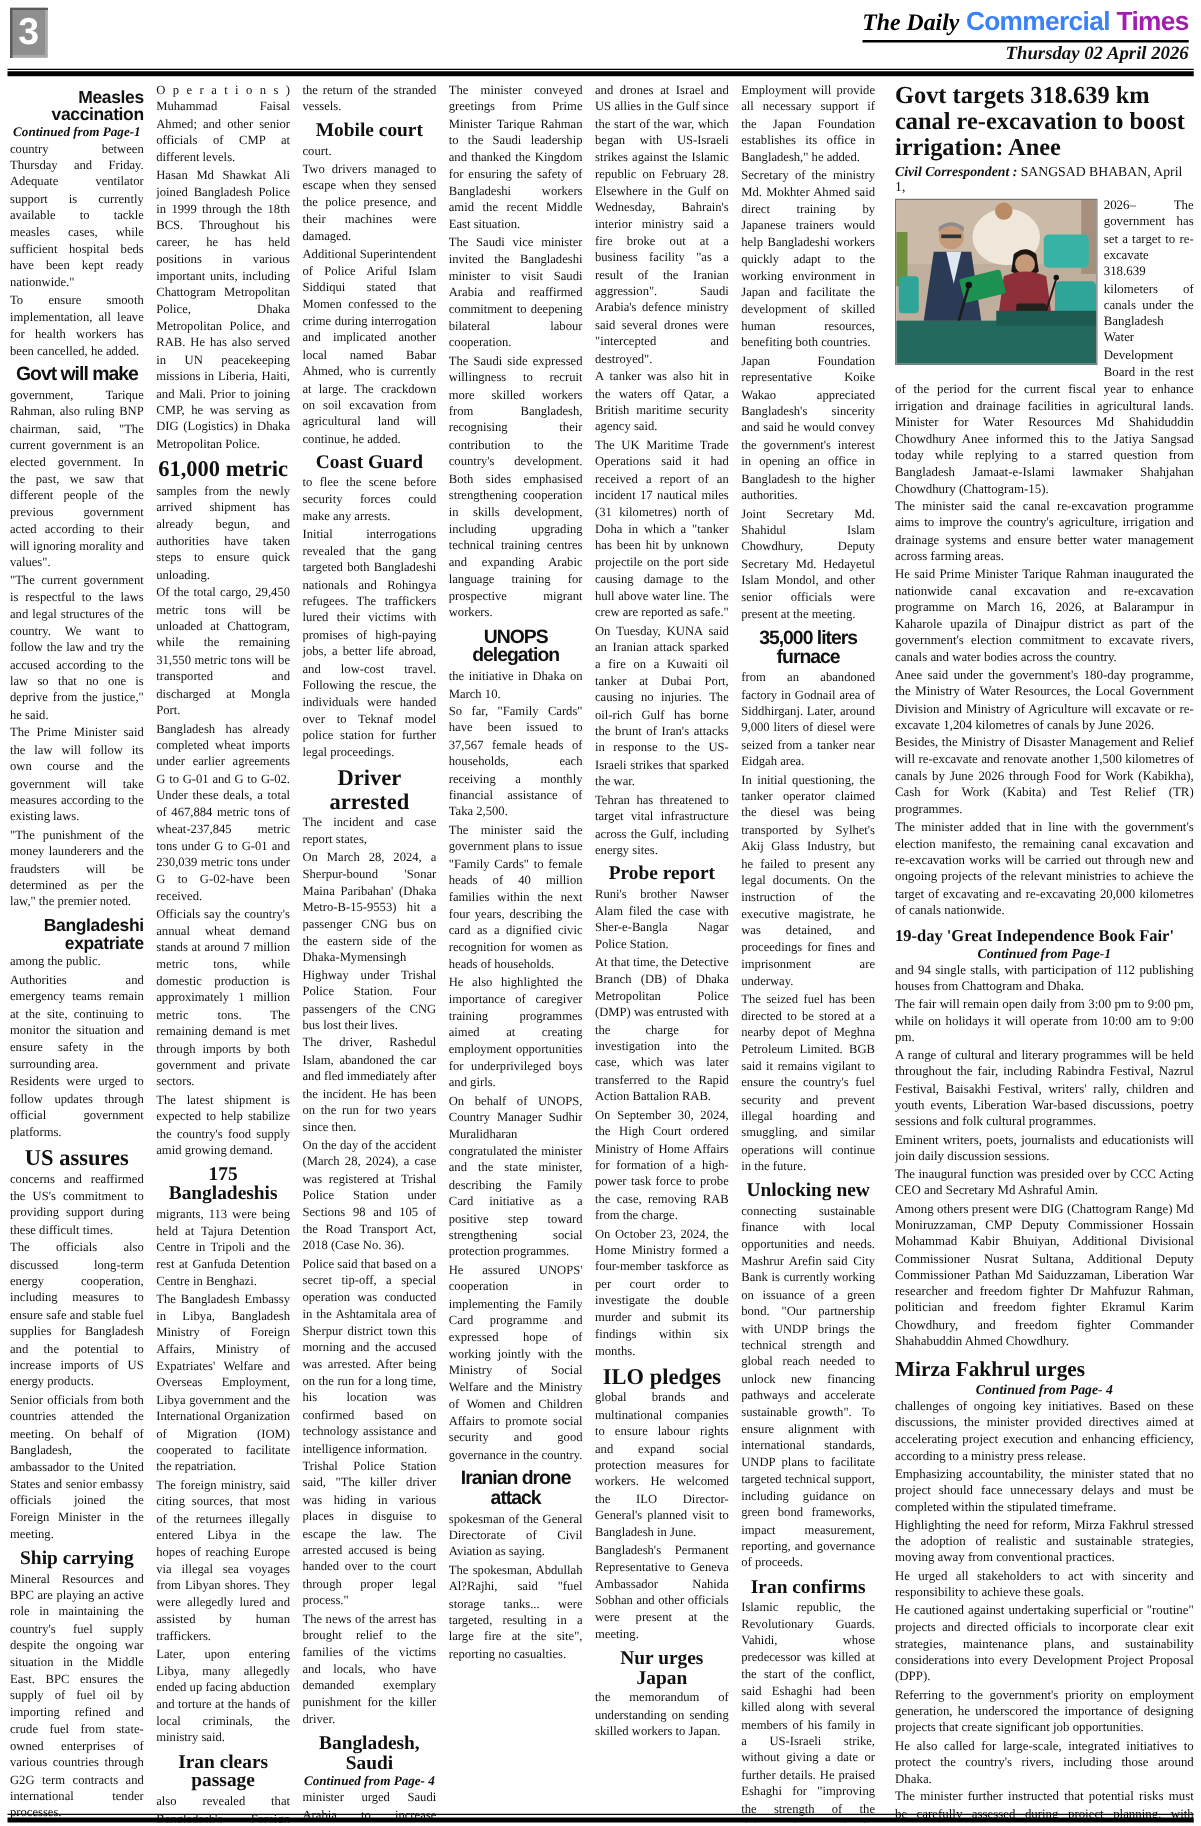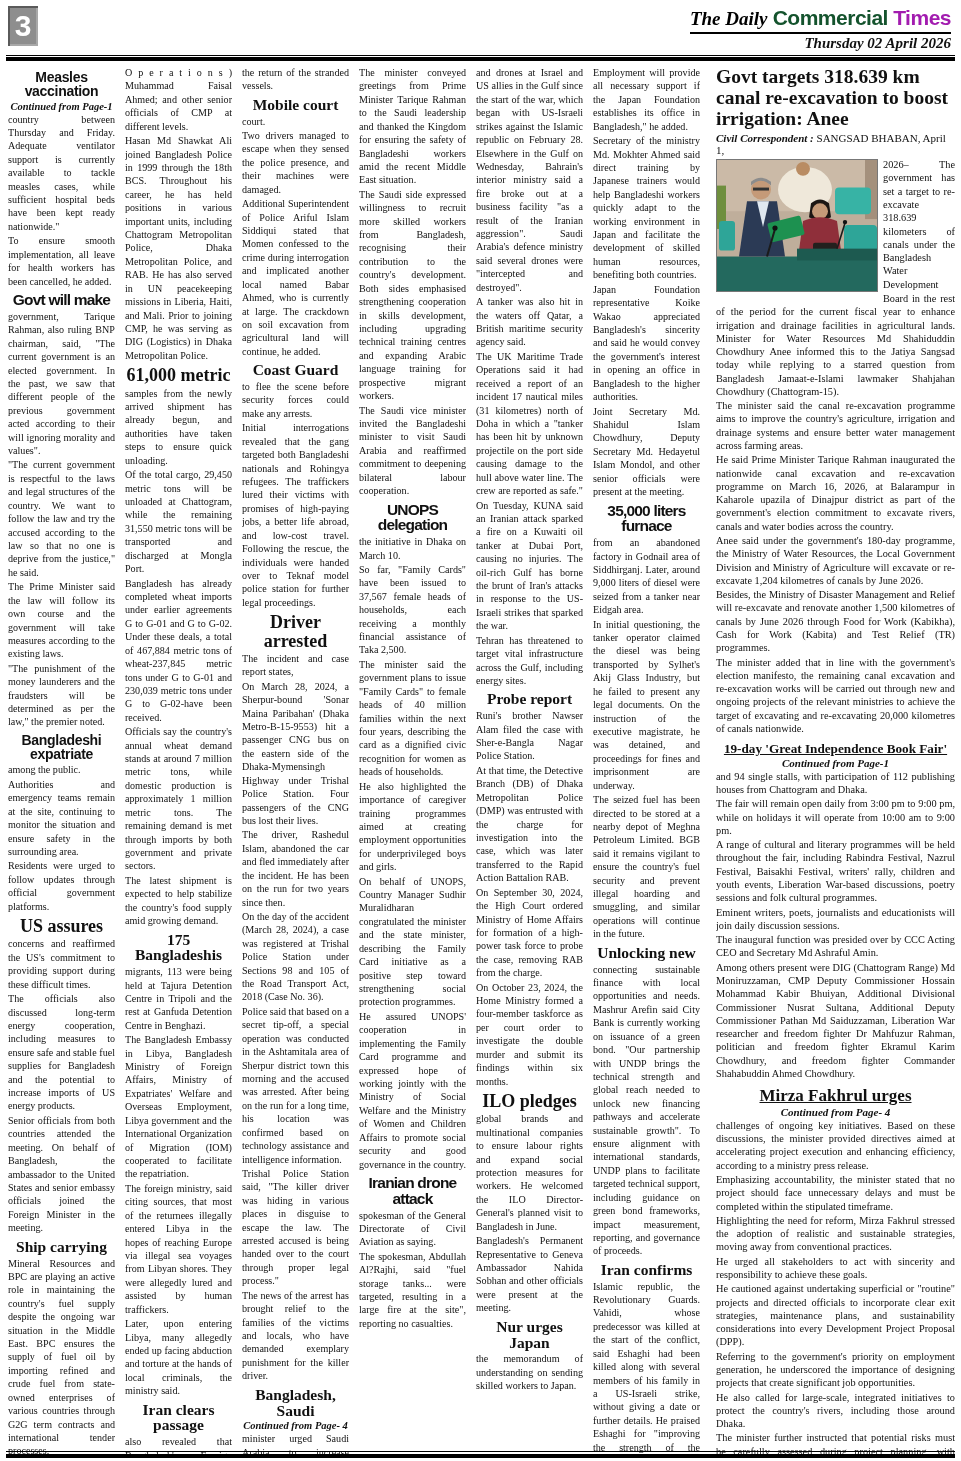--- a/index.html
+++ b/index.html
@@ -6,46 +6,46 @@
   .page{width:961px;height:1461px;background:#fff;position:relative;overflow:hidden;
         font-family:"Liberation Serif",serif;color:#111;}
   
   header{display:flex;justify-content:space-between;align-items:flex-start;padding:6px 8px 0 8px;}
   .pagenum{width:30px;height:40px;background:#8e8e8e;color:#fff;
            font:bold 30px/40px "Liberation Sans",sans-serif;text-align:center;
            box-shadow:2px 2px 0 #5a5a5a inset, -2px -2px 0 #a8a8a8 inset;}
   .masthead-wrap{display:inline-block;text-align:right;padding-right:2px;}
   .masthead{font-size:21px;line-height:1.05;white-space:nowrap;}
   .md-prefix{font:bold italic 19px "Liberation Serif",serif;color:#000000;}
-  .md-main{font:bold 21px "Liberation Sans",sans-serif;color:#14532d;letter-spacing:-0.5px;}
+  .md-main{font:bold 21px "Liberation Sans",sans-serif;color:#3b82f6;letter-spacing:-0.5px;}
   .md-times{font:bold 21px "Liberation Sans",sans-serif;color:#a21caf;letter-spacing:-0.5px;}
   .dateline{border-top:2px solid #000;margin-top:2px;padding-top:1px;
             font:bold italic 15px "Liberation Serif",serif;}
   .headrule{margin:3px 6px 0 6px;border-top:1px solid #000;}
   .headrule-bar{margin:1px 6px 0 6px;height:4px;background:#000;}
   
   .content{display:flex;gap:11px;padding:5px 8px 0 8px;height:1392px;overflow:hidden;}
   .columns{display:flex;gap:10px;width:697px;flex:none;}
   .col{width:107px;flex:none;font-size:10.1px;line-height:1.33;text-align:justify;overflow:hidden;}
   .col p{margin:0 0 1px 0;}
   .col-h{text-align:center;margin:4px 0 2px 0;line-height:1.02;font-family:"Liberation Serif",serif;}
   .col-h.serif{font-weight:bold;font-size:15.5px;}
   .col-h.bigserif{font-weight:bold;font-size:18px;}
-  .col-h.sans{font-family:"Liberation Sans",sans-serif;font-weight:bold;font-size:14px;letter-spacing:-0.3px;}
+  .col-h.sans{font-family:"Liberation Sans",sans-serif;font-weight:bold;font-size:14px;letter-spacing:-0.3px;text-align:right;}
   .col-h.imp{font-family:"Liberation Sans",sans-serif;font-weight:bold;font-size:15.5px;letter-spacing:-0.8px;}
   .cont{font:bold italic 10.5px "Liberation Serif",serif;text-align:center;margin:0 0 1px 0;}
   
   .feature{width:239px;flex:none;overflow:hidden;}
   .feature h1{font:bold 19.5px/1.08 "Liberation Serif",serif;margin:0 0 3px 0;}
   .byline{font-size:11px;margin:0 0 2px 0;}
   .byline .blabel{font-weight:bold;font-style:italic;}
   .feature p{font-size:10.3px;line-height:1.29;text-align:justify;margin:0 0 1px 0;}
   .photo{float:left;width:162px;height:133px;margin:1px 5px 1px 0;border:1px solid #777;box-sizing:border-box;}
   .photo svg{display:block;width:100%;height:100%;}
-  .sub-h{font:bold 13.2px/1.1 "Liberation Serif",serif;text-align:center;margin:7px 0 0 0;white-space:nowrap;text-decoration:underline;}
+  .sub-h{font:bold 13.2px/1.1 "Liberation Serif",serif;margin:7px 0 0 0;white-space:nowrap;}
   .sub-h.mf{font-size:17px;white-space:normal;}
   .sub-cont{font:bold italic 11px "Liberation Serif",serif;text-align:center;margin:0 0 1px 0;}
   
   .footrule{position:absolute;left:6px;right:6px;bottom:9px;border-top:1.5px solid #000;}
   .footrule-bar{position:absolute;left:6px;right:6px;bottom:3px;height:4px;background:#000;}
 </style>
 </head>
 <body>
 
 <div class="page">
@@ -120,22 +120,22 @@
           <p>On the day of the accident (March 28, 2024), a case was registered at Trishal Police Station under Sections 98 and 105 of the Road Transport Act, 2018 (Case No. 36).</p>
           <p>Police said that based on a secret tip-off, a special operation was conducted in the Ashtamitala area of Sherpur district town this morning and the accused was arrested. After being on the run for a long time, his location was confirmed based on technology assistance and intelligence information.</p>
           <p>Trishal Police Station said, "The killer driver was hiding in various places in disguise to escape the law. The arrested accused is being handed over to the court through proper legal process."</p>
           <p>The news of the arrest has brought relief to the families of the victims and locals, who have demanded exemplary punishment for the killer driver.</p>
           <h2 class="col-h serif">Bangladesh, Saudi</h2>
           <div class="cont">Continued from Page- 4</div>
           <p>minister urged Saudi Arabia to increase recruitment of workers from Bangladesh and recognise skills</p>
         </div>
         <div class="col">
           <p>The minister conveyed greetings from Prime Minister Tarique Rahman to the Saudi leadership and thanked the Kingdom for ensuring the safety of Bangladeshi workers amid the recent Middle East situation.</p>
+          <p>The Saudi vice minister invited the Bangladeshi minister to visit Saudi Arabia and reaffirmed commitment to deepening bilateral labour cooperation.</p>
           <p>The Saudi side expressed willingness to recruit more skilled workers from Bangladesh, recognising their contribution to the country's development. Both sides emphasised strengthening cooperation in skills development, including upgrading technical training centres and expanding Arabic language training for prospective migrant workers.</p>
-          <p>The Saudi vice minister invited the Bangladeshi minister to visit Saudi Arabia and reaffirmed commitment to deepening bilateral labour cooperation.</p>
           <h2 class="col-h imp">UNOPS delegation</h2>
           <p>the initiative in Dhaka on March 10.</p>
           <p>So far, "Family Cards" have been issued to 37,567 female heads of households, each receiving a monthly financial assistance of Taka 2,500.</p>
           <p>The minister said the government plans to issue "Family Cards" to female heads of 40 million families within the next four years, describing the card as a dignified civic recognition for women as heads of households.</p>
           <p>He also highlighted the importance of caregiver training programmes aimed at creating employment opportunities for underprivileged boys and girls.</p>
           <p>On behalf of UNOPS, Country Manager Sudhir Muralidharan congratulated the minister and the state minister, describing the Family Card initiative as a positive step toward strengthening social protection programmes.</p>
           <p>He assured UNOPS' cooperation in implementing the Family Card programme and expressed hope of working jointly with the Ministry of Social Welfare and the Ministry of Women and Children Affairs to promote social security and good governance in the country.</p>
           <h2 class="col-h imp">Iranian drone attack</h2>
           <p>spokesman of the General Directorate of Civil Aviation as saying.</p>
           <p>The spokesman, Abdullah Al?Rajhi, said "fuel storage tanks... were targeted, resulting in a large fire at the site", reporting no casualties.</p>

